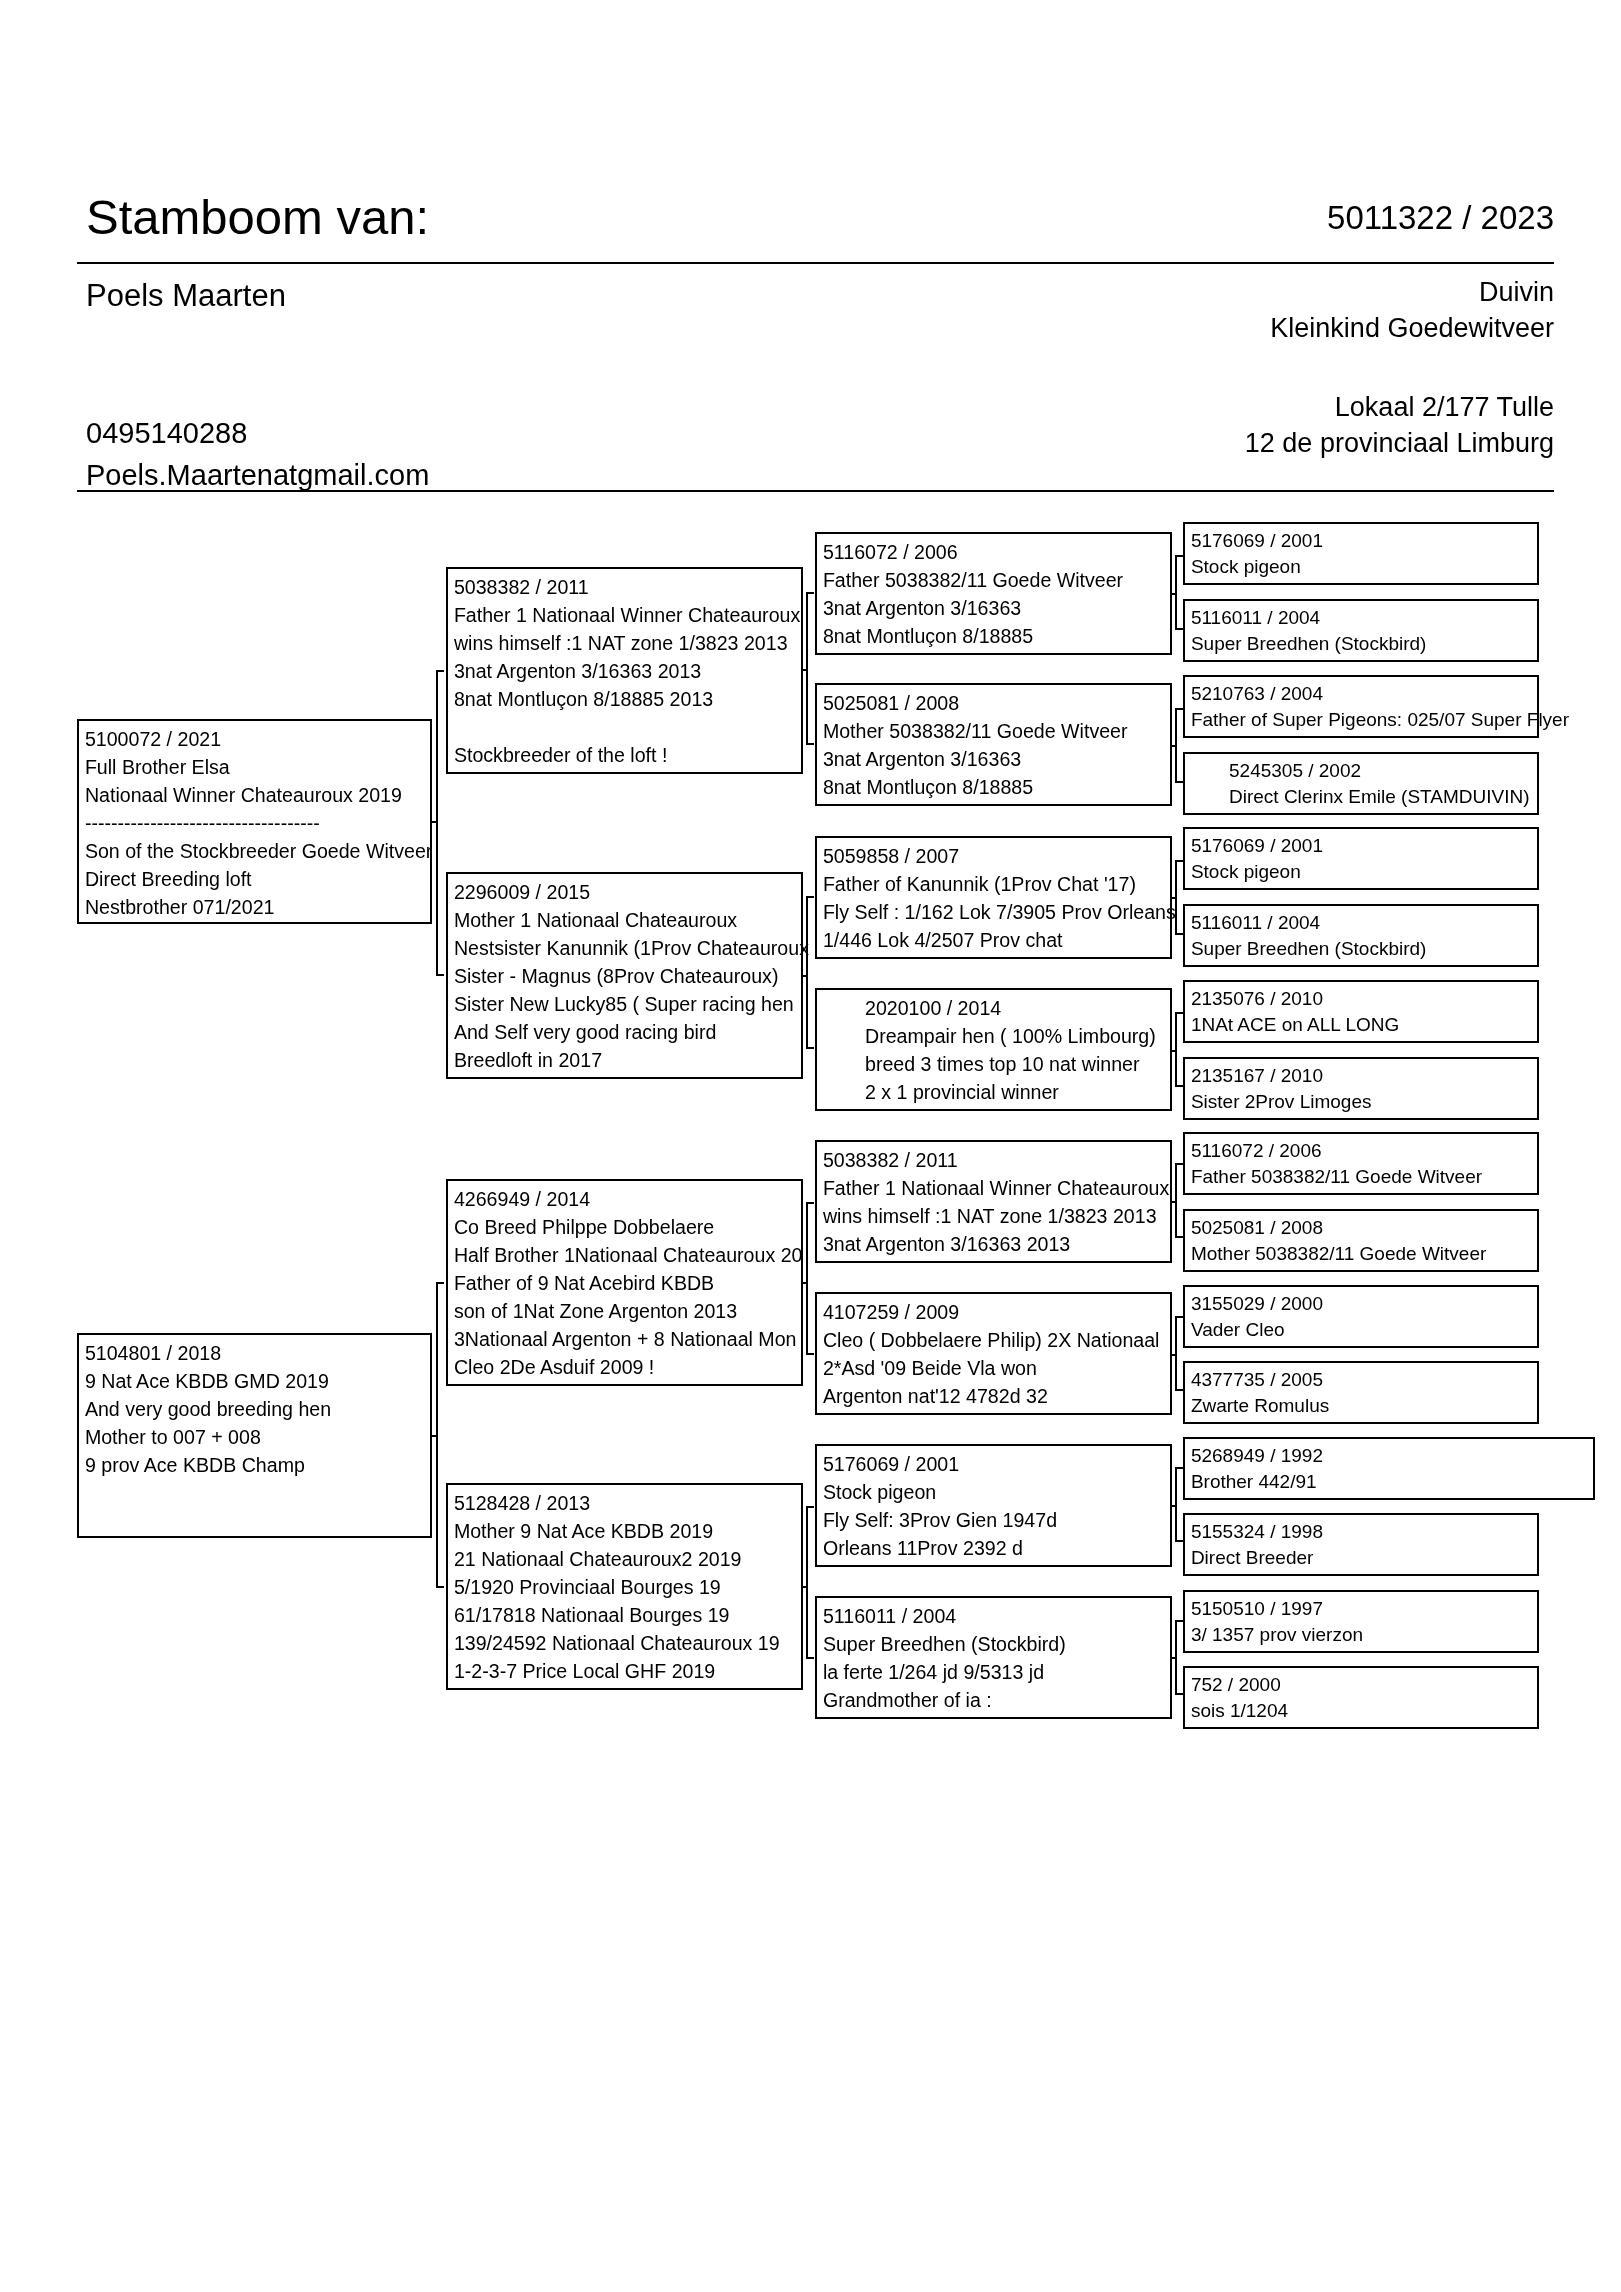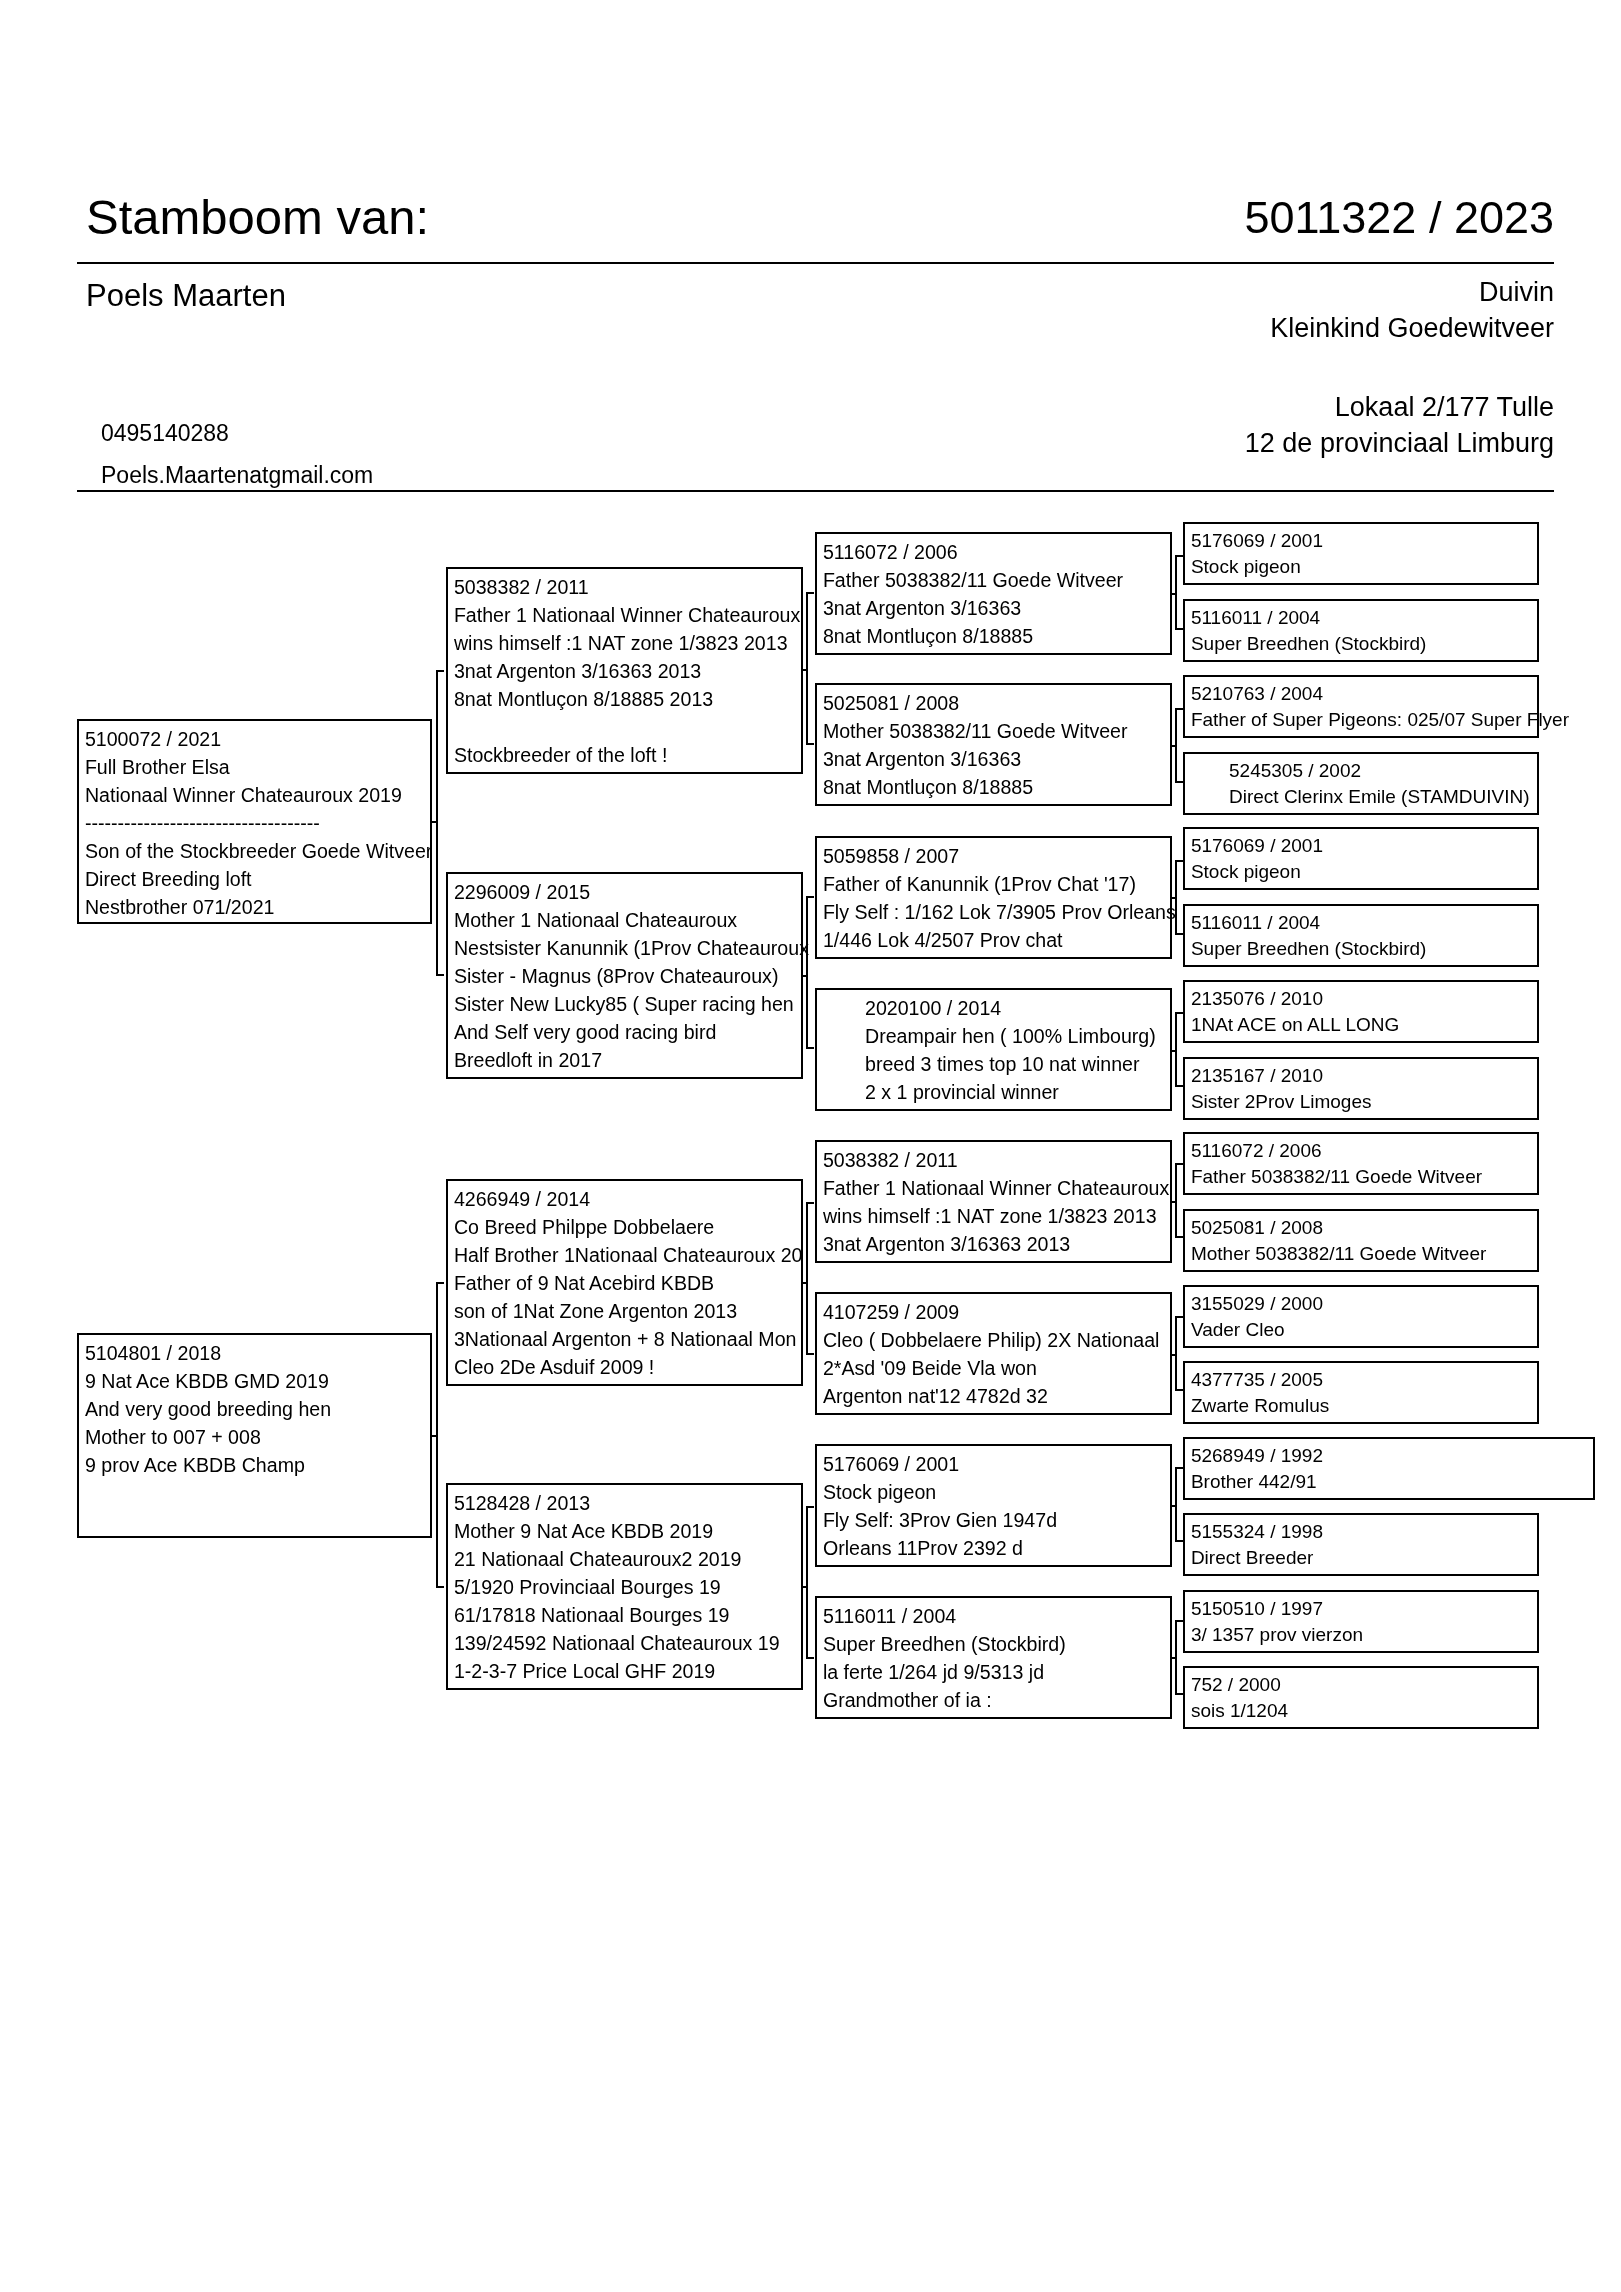--- a/index.html
+++ b/index.html
@@ -1,23 +1,23 @@
 <!DOCTYPE html>
 <html><head>
 <meta charset="utf-8">
 <style>
   html, body { margin: 0; padding: 0; background: #ffffff; }
   body { width: 1621px; height: 2293px; position: relative; overflow: hidden;
          font-family: "Liberation Sans", sans-serif; color: #000; }
   .abs { position: absolute; }
   .title-left { left: 86px; top: 188px; font-size: 49px; line-height: 59px; }
-  .title-right { right: 67px; top: 188px; font-size: 45px; line-height: 59px; text-align: right; }
+  .title-right { right: 67px; top: 188px; font-size: 33px; line-height: 59px; text-align: right; }
   .rule { position: absolute; left: 77px; width: 1477px; height: 0; border-top: 2.9px solid #000; }
   .owner { left: 86px; top: 276px; font-size: 31px; line-height: 39px; }
-  .contact { left: 101px; top: 412px; font-size: 23px; line-height: 42px; }
+  .contact { left: 86px; top: 412px; font-size: 29px; line-height: 42px; }
   .rightinfo { right: 67px; text-align: right; font-size: 27px; line-height: 36px; }
   .box { position: absolute; border: 2.9px solid #000; box-sizing: border-box; background: transparent;
          padding: 3.9px 5.9px; font-size: 19.6px; line-height: 28px; white-space: nowrap; overflow: visible; }
   .box .line { display: block; height: 28px; }
   .box.g4 { font-size: 19px; line-height: 26.5px; padding: 3.9px 5.9px; }
   .box.g4 .line { height: 26.5px; }
   .conn { position: absolute; border-left: 2px solid #000; border-top: 2px solid #000; border-bottom: 2px solid #000; width: 7.8px; box-sizing: border-box; }
   .hstub { position: absolute; height: 0; border-top: 2px solid #000; }
 </style>
 </head>

